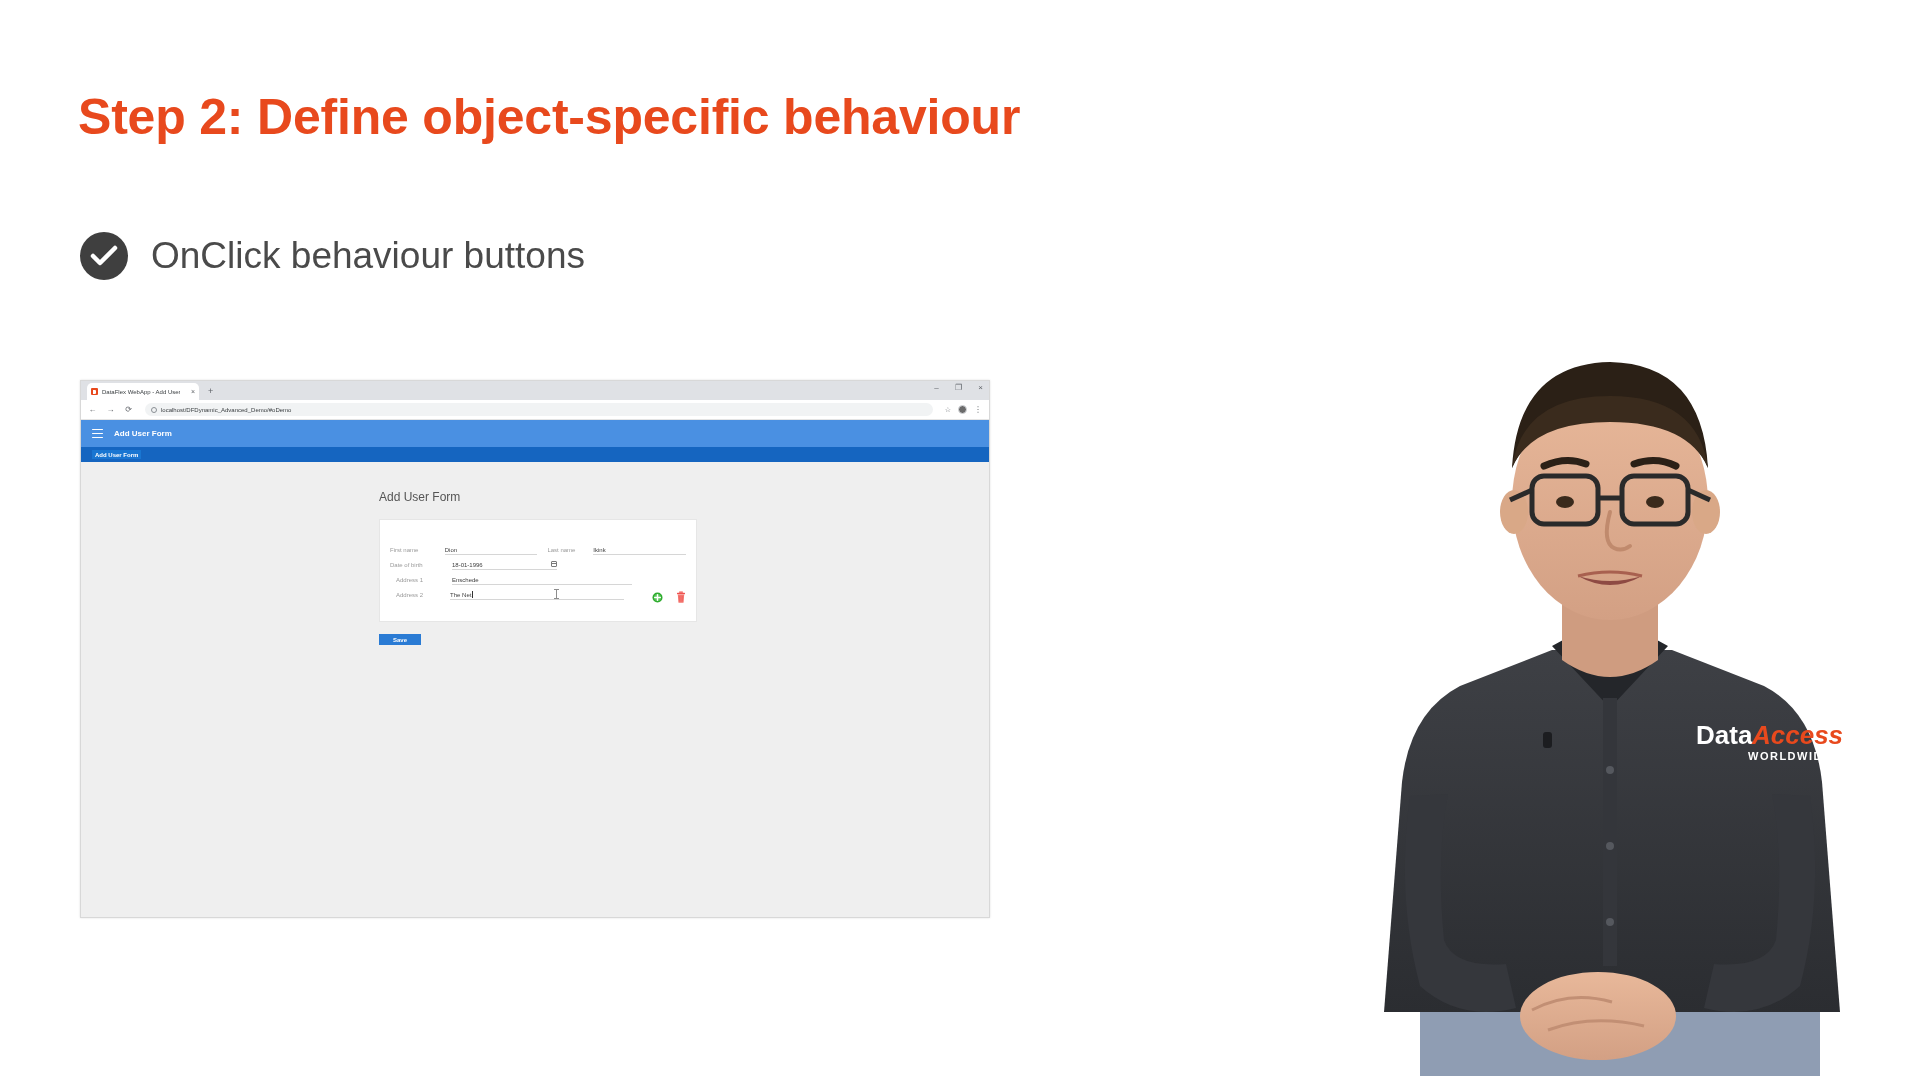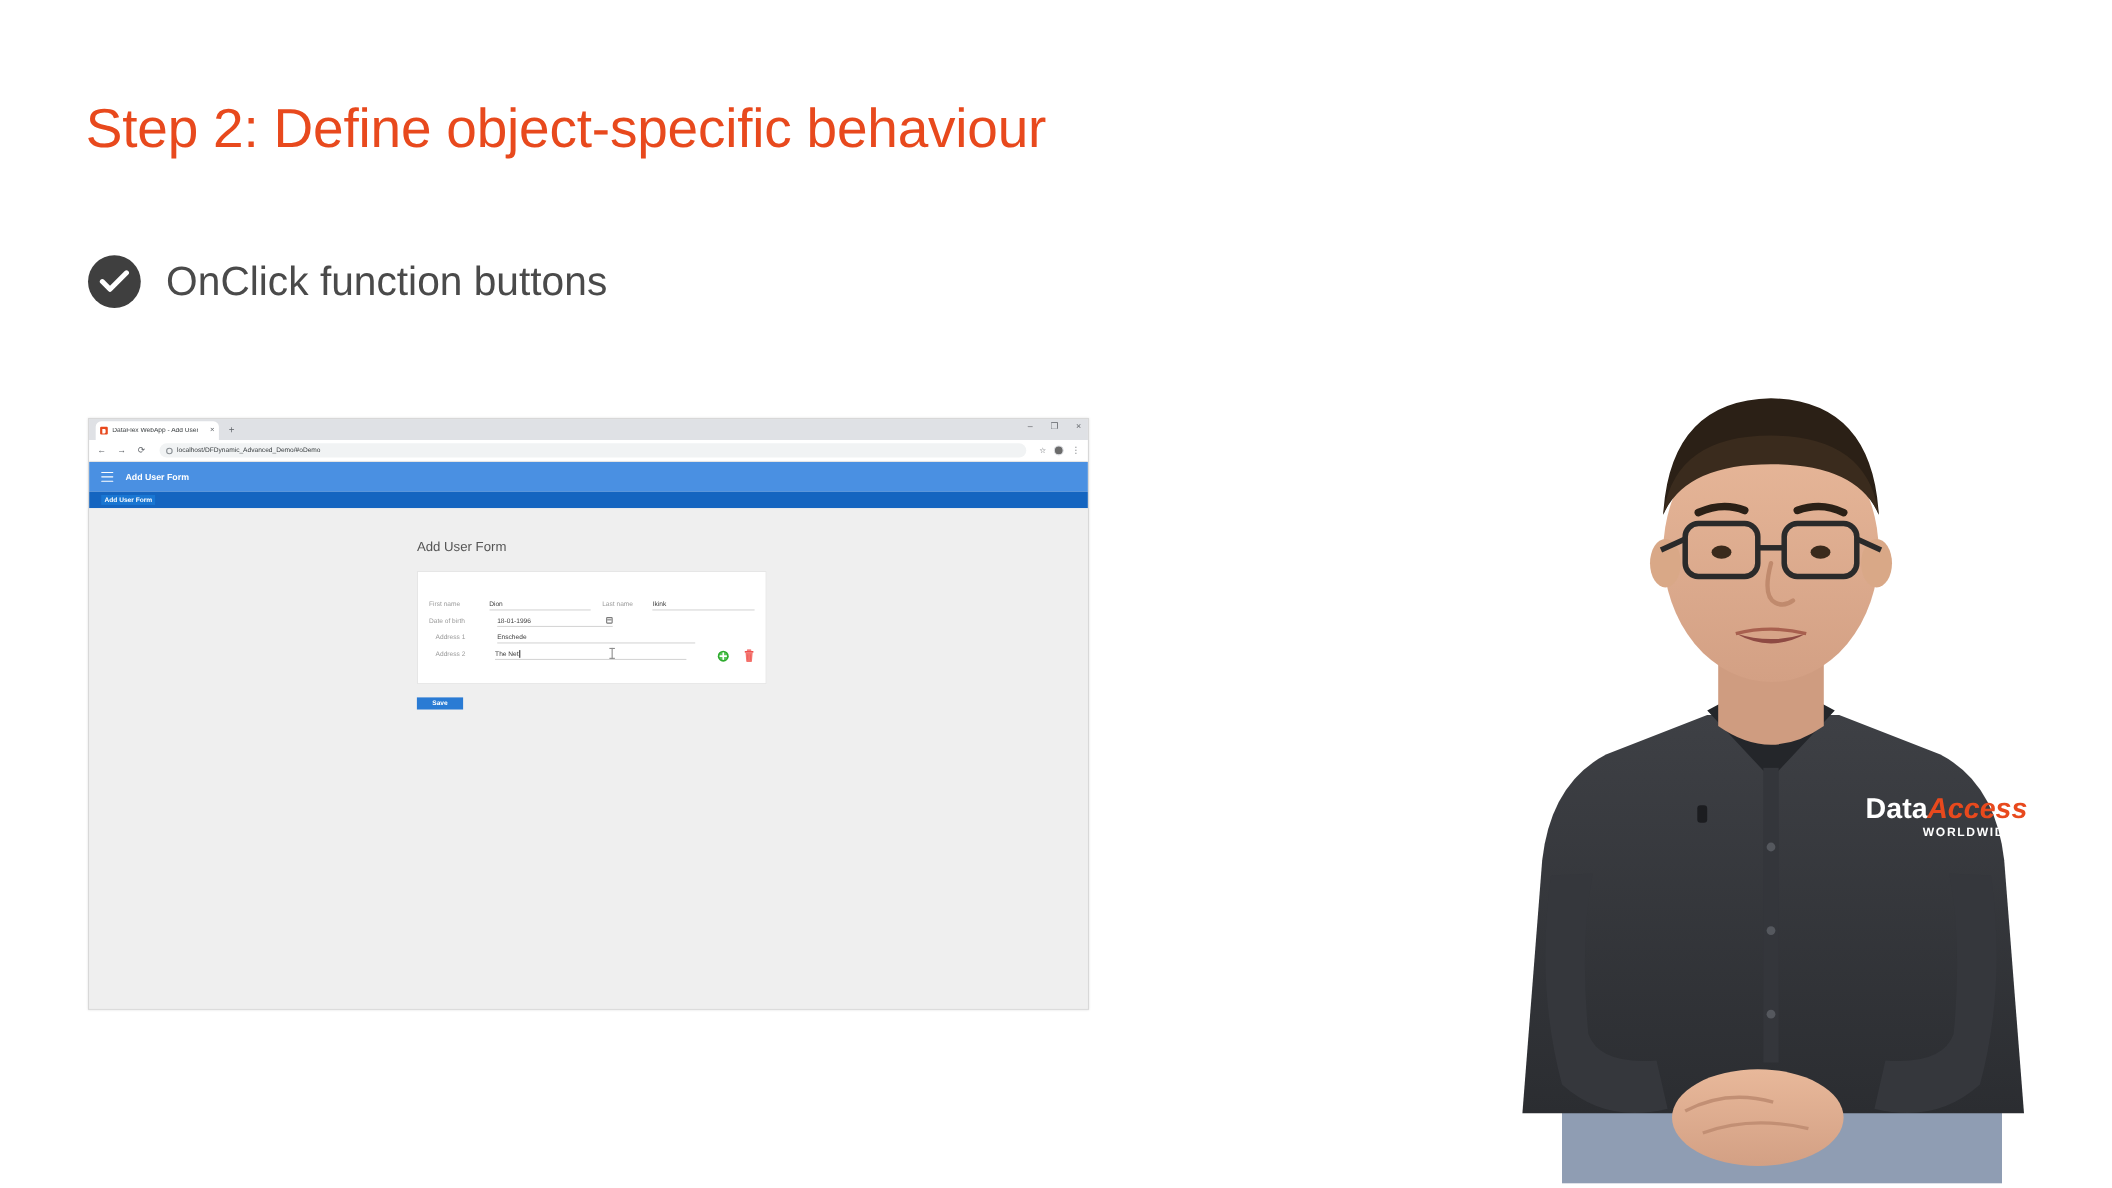--- a/index.html
+++ b/index.html
@@ -7,21 +7,21 @@
     width: 1920px; height: 1080px;
     background: #ffffff;
     font-family: "Liberation Sans", sans-serif;
     overflow: hidden;
   }
   .slide { position: relative; width: 1920px; height: 1080px; background: #fff; }
 
   
   .slide-title {
     position: absolute; left: 78px; top: 88px;
-    font-size: 50px; font-weight: normal;
+    font-size: 50px; font-weight: bold;
     color: #e8491d; letter-spacing: -0.2px;
     white-space: nowrap;
   }
 
   
   .bullet-row {
     position: absolute; left: 80px; top: 232px;
     display: flex; align-items: center; gap: 23px;
   }
   .check-badge {
@@ -180,21 +180,21 @@
 <div class="slide">
 
   <div class="slide-title">Step 2: Define object-specific behaviour</div>
 
   <div class="bullet-row">
     <span class="check-badge">
       <svg width="28" height="22" viewBox="0 0 28 22">
         <path d="M3 11 L10 18 L25 3" stroke="#ffffff" stroke-width="4.5" fill="none" stroke-linecap="round" stroke-linejoin="round"></path>
       </svg>
     </span>
-    <span class="bullet-text">OnClick function buttons</span>
+    <span class="bullet-text">OnClick behaviour buttons</span>
   </div>
 
   <div class="browser">
 
     <div class="tabstrip">
       <div class="tab">
         <span class="favicon"></span>
         <span class="tab-label">DataFlex WebApp - Add User Fo</span>
         <span class="tab-close">×</span>
       </div>

